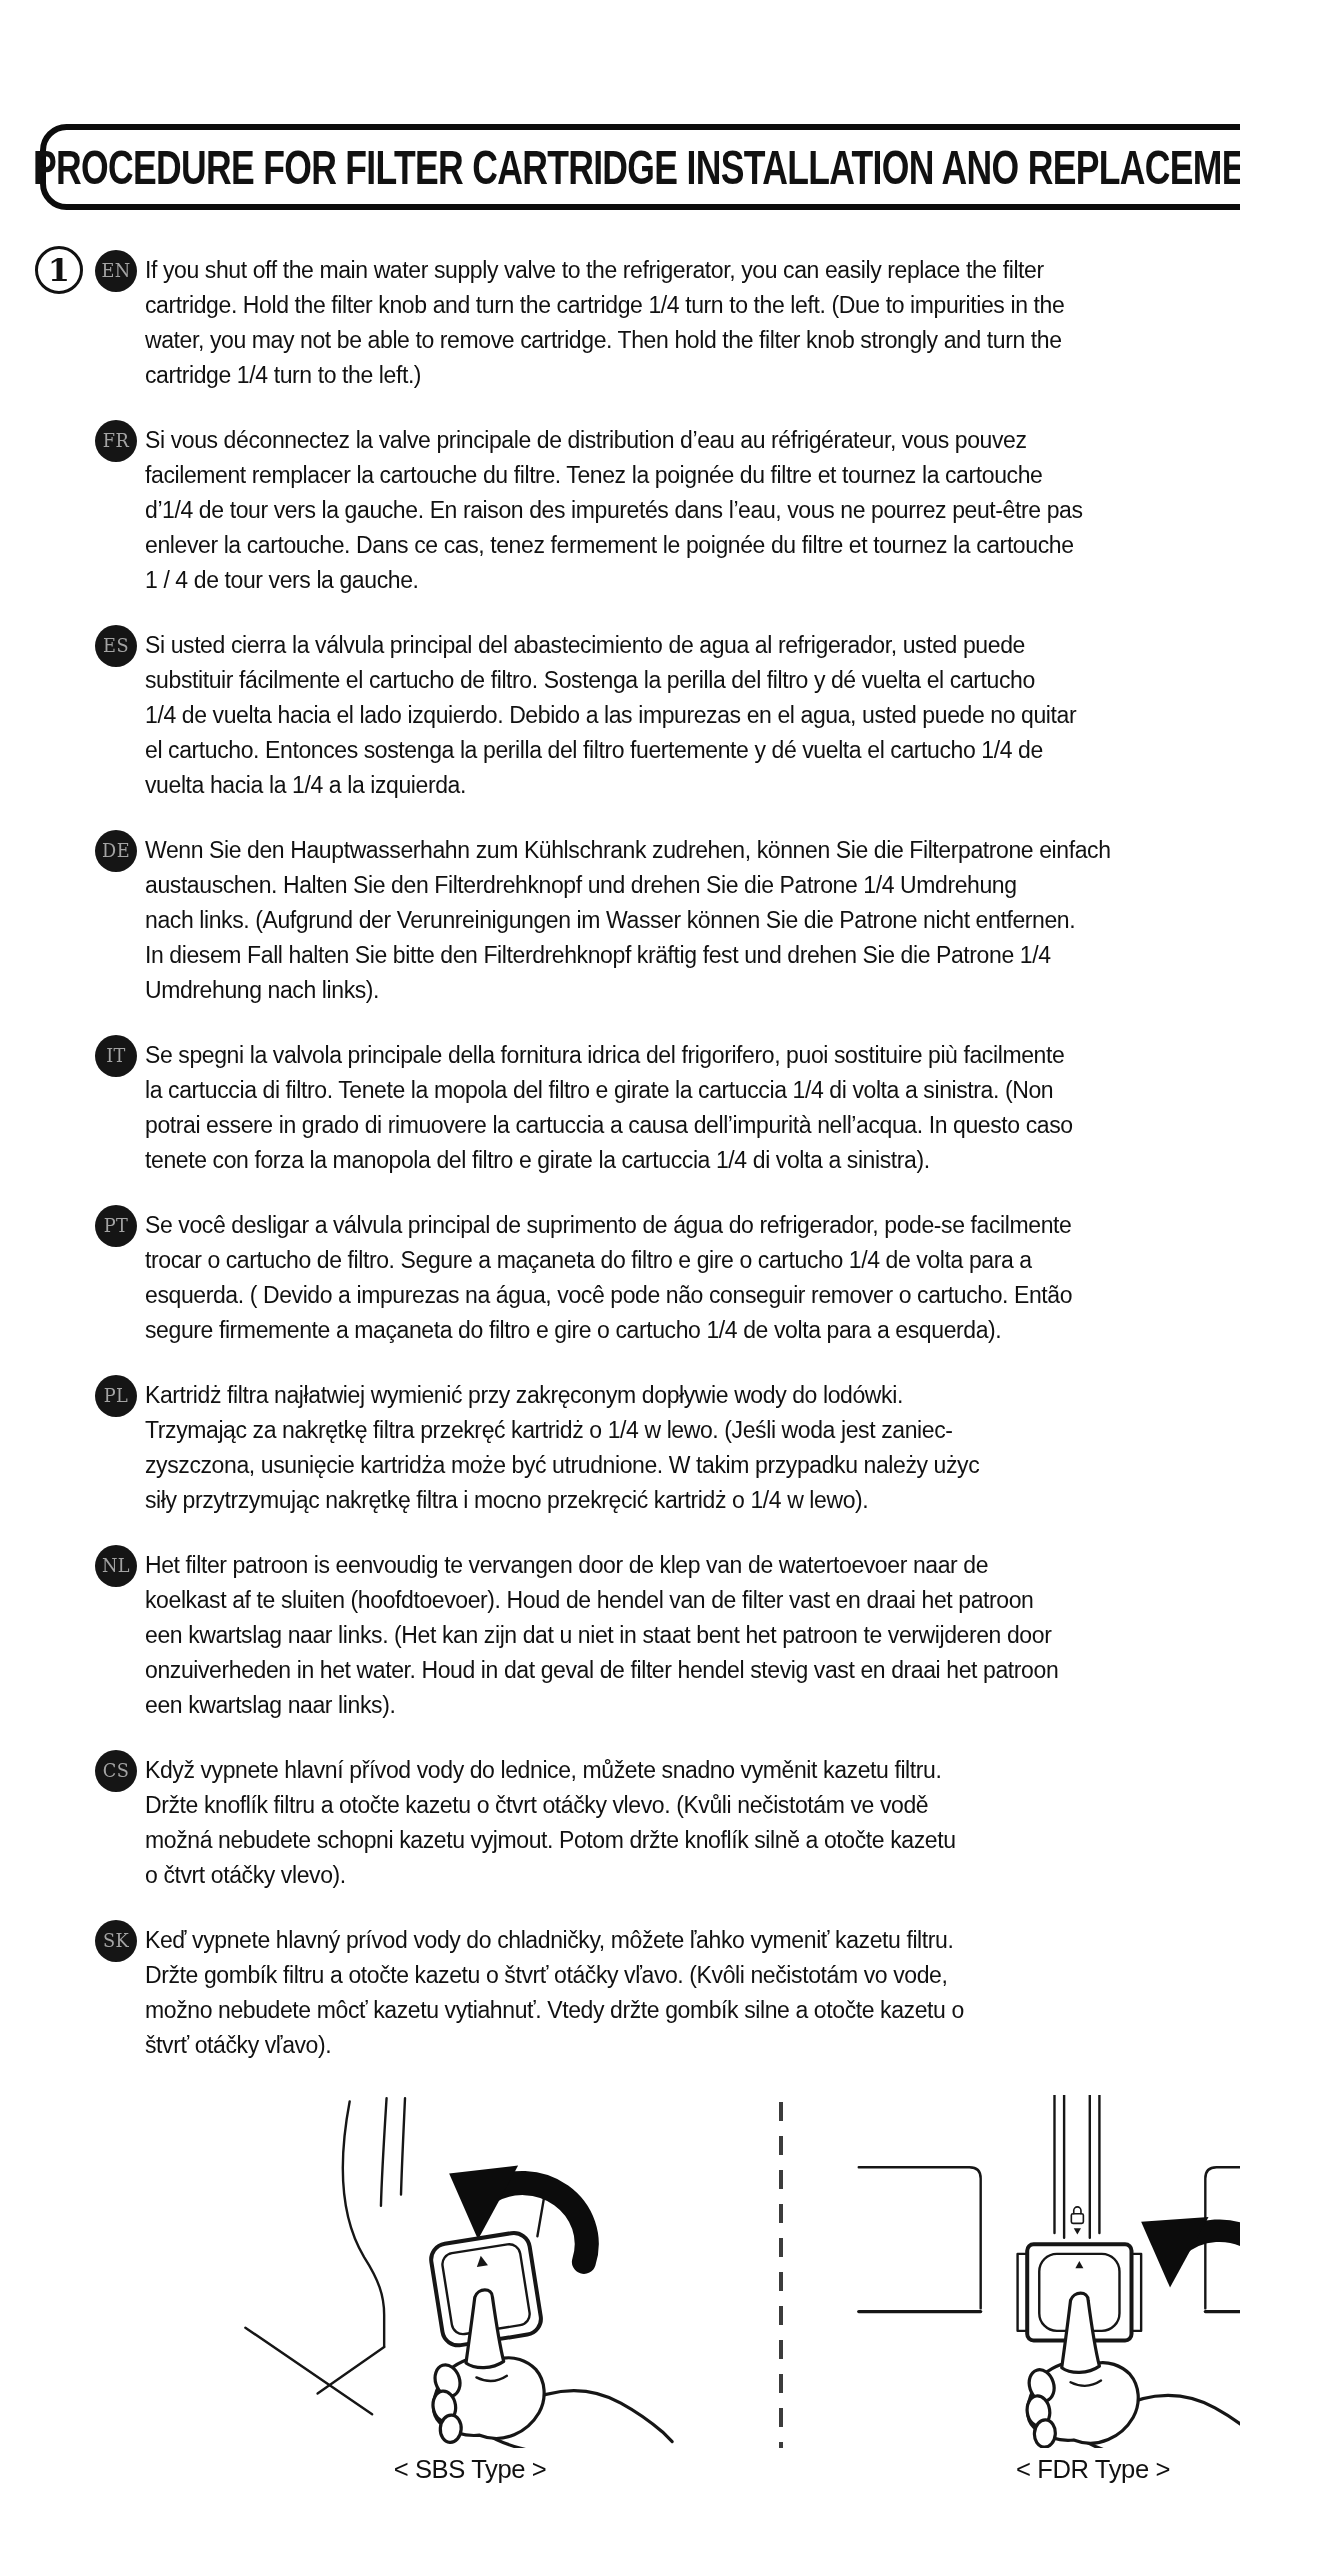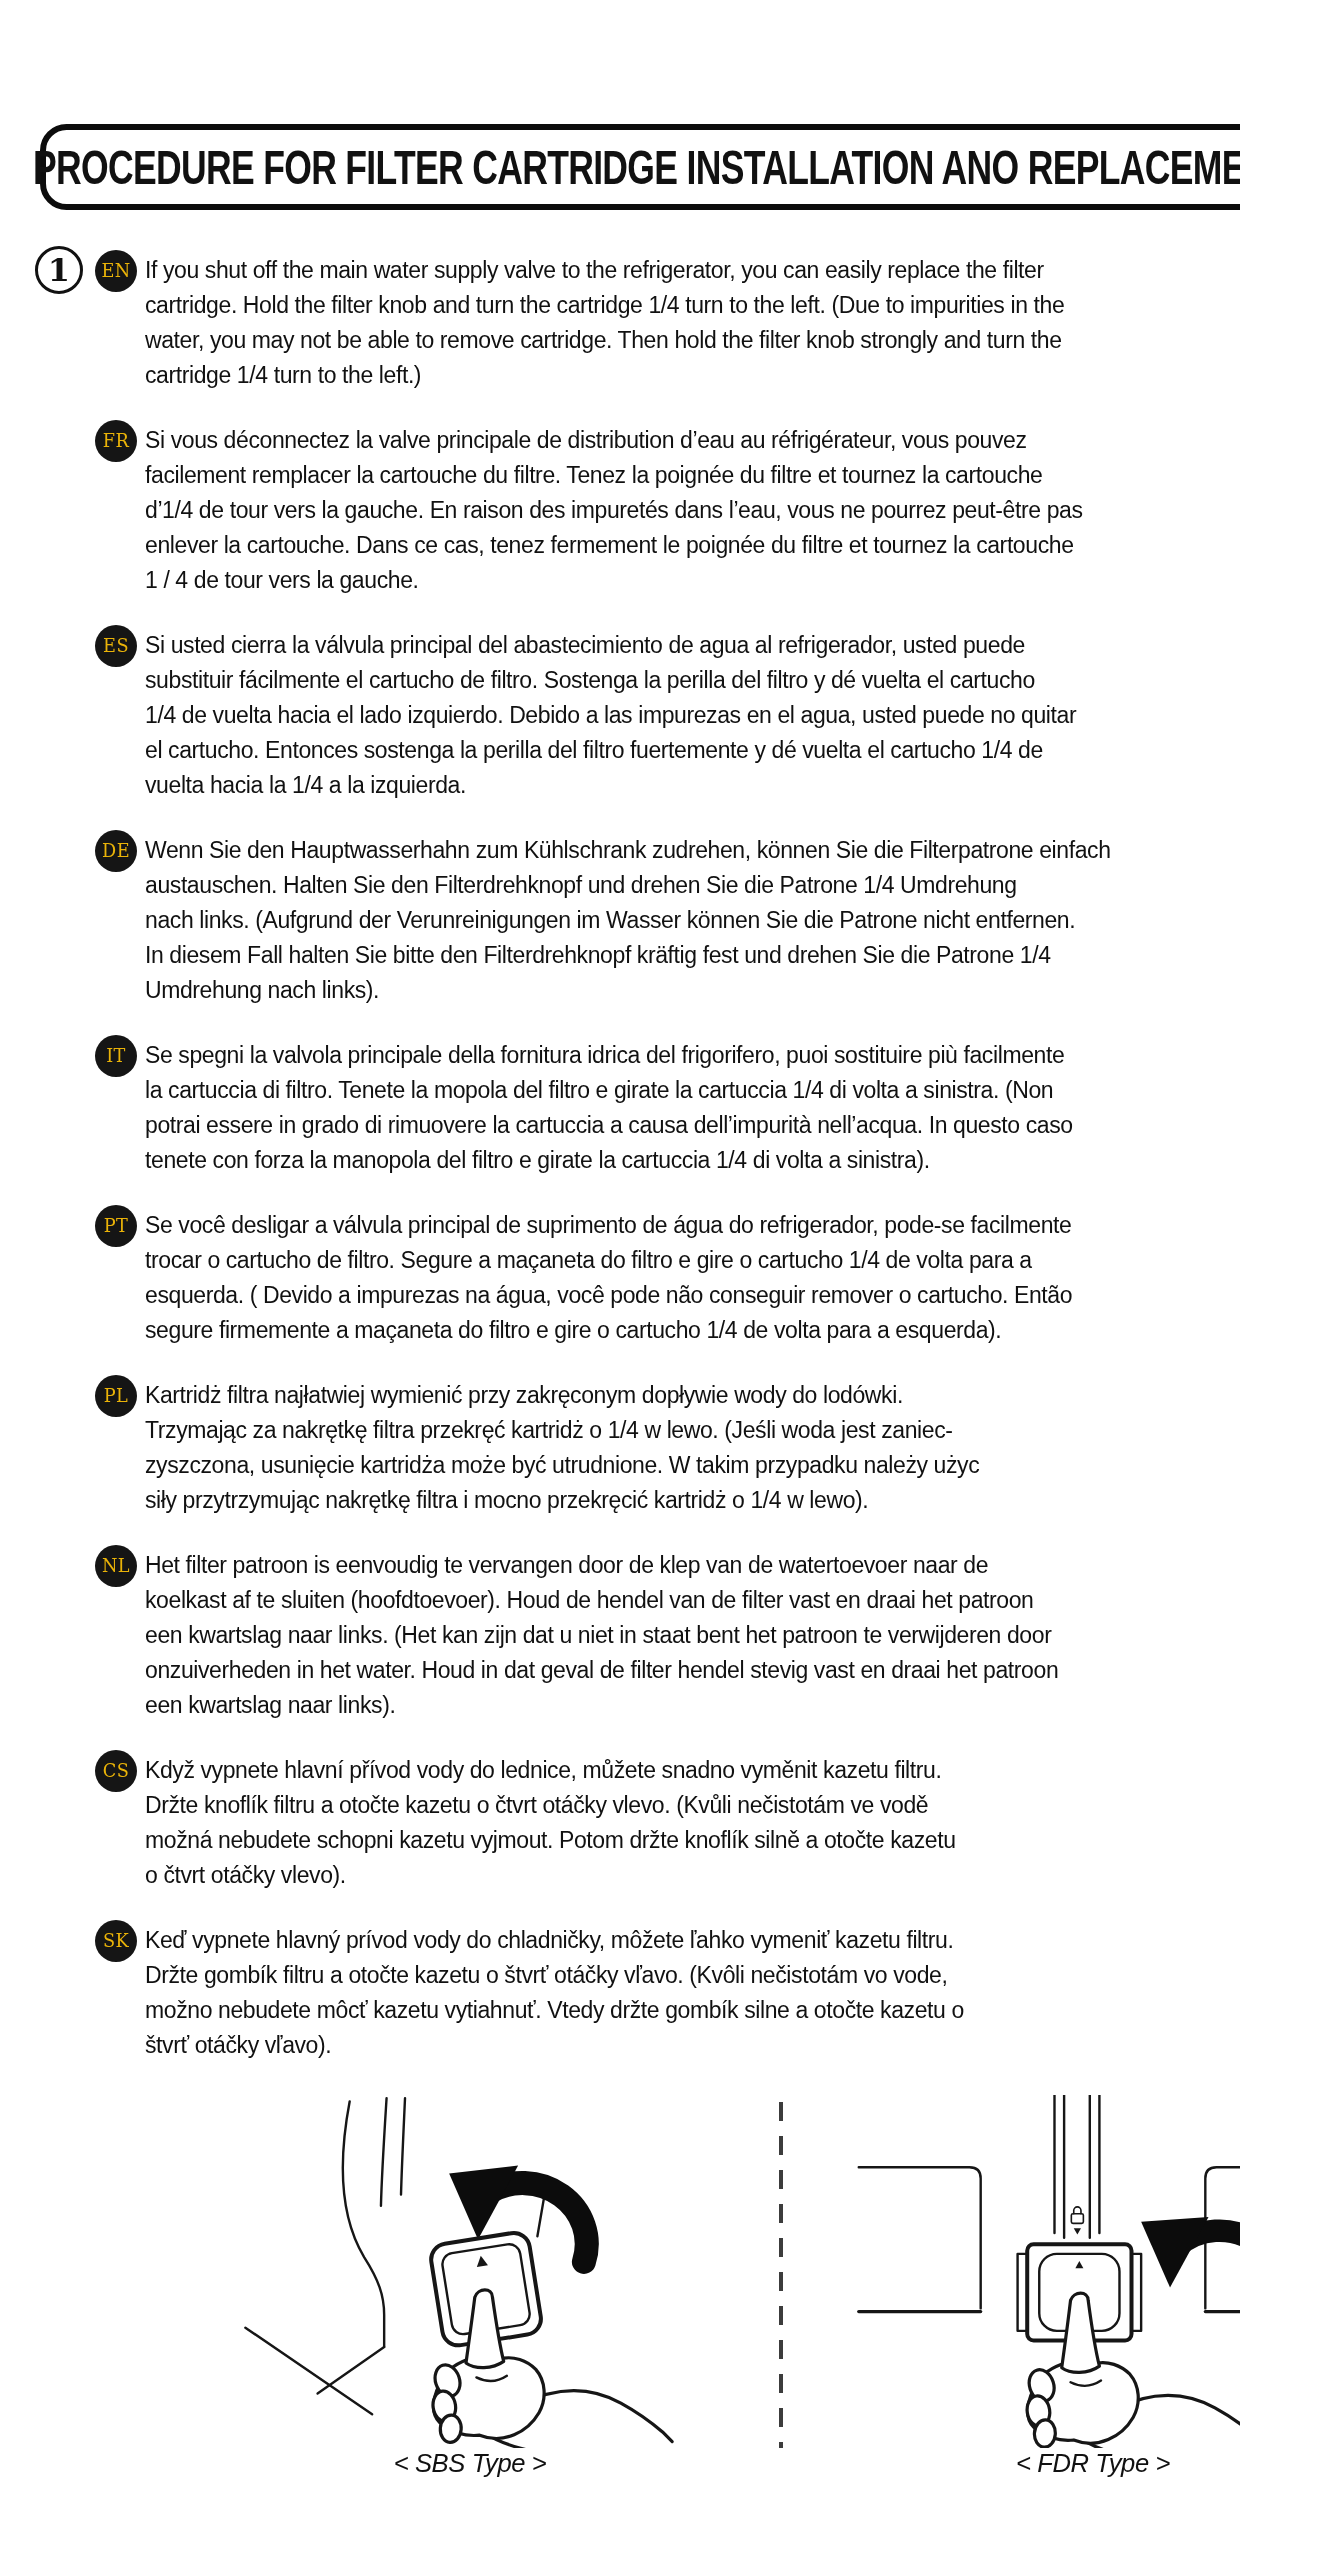--- a/index.html
+++ b/index.html
@@ -12,36 +12,36 @@
     display:flex;align-items:center;justify-content:center;background:#fff;}
   .title-text{font-weight:bold;font-size:48px;letter-spacing:-0.9px;white-space:nowrap;
     transform:scaleX(0.74);transform-origin:center;}
 
   
   .content{position:absolute;left:0;top:253px;width:1326px;}
   .para{position:relative;padding-left:145px;padding-right:35px;margin-bottom:30px;box-sizing:border-box;}
   .para-text{margin:0;font-size:23px;line-height:35px;letter-spacing:-0.4px;
     white-space:pre-line;max-width:1148px;}
   .lang-badge{position:absolute;left:95px;top:-2.6px;width:42px;height:42px;
-    background:#151515;color:#eab308;border-radius:50%;
+    background:#151515;color:#a3a3a3;border-radius:50%;
     display:flex;align-items:center;justify-content:center;
     font-family:"DejaVu Serif",serif;font-size:17.7px;letter-spacing:0.4px;}
   .step-circle{position:absolute;left:35px;top:-7px;width:48px;height:48px;
     border:3.5px solid #111;border-radius:50%;box-sizing:border-box;background:#fff;
     display:flex;align-items:center;justify-content:center;
     font-family:"DejaVu Serif",serif;font-weight:bold;font-size:32px;}
 
   
   .fig{position:absolute;top:2095px;width:548px;}
   .fig-left{left:196px;}
   .fig-right{left:828px;width:530px;}
   .fig svg{display:block;}
   .fig-separator{position:absolute;left:779px;top:2102px;width:4.4px;height:346px;
     background:repeating-linear-gradient(to bottom,#3c3c3c 0 19.4px,transparent 19.4px 34px);}
-  .caption{text-align:center;font-size:25.6px;letter-spacing:-0.4px;margin-top:1px;color:#111;font-style:italic;}
+  .caption{text-align:center;font-size:25.6px;letter-spacing:-0.4px;margin-top:7px;color:#111;}
 </style>
 </head>
 <body>
 
 <div class="page">
 
   <div class="title-banner">
     <span class="title-text">PROCEDURE FOR FILTER CARTRIDGE INSTALLATION ANO REPLACEMENT</span>
   </div>
 

